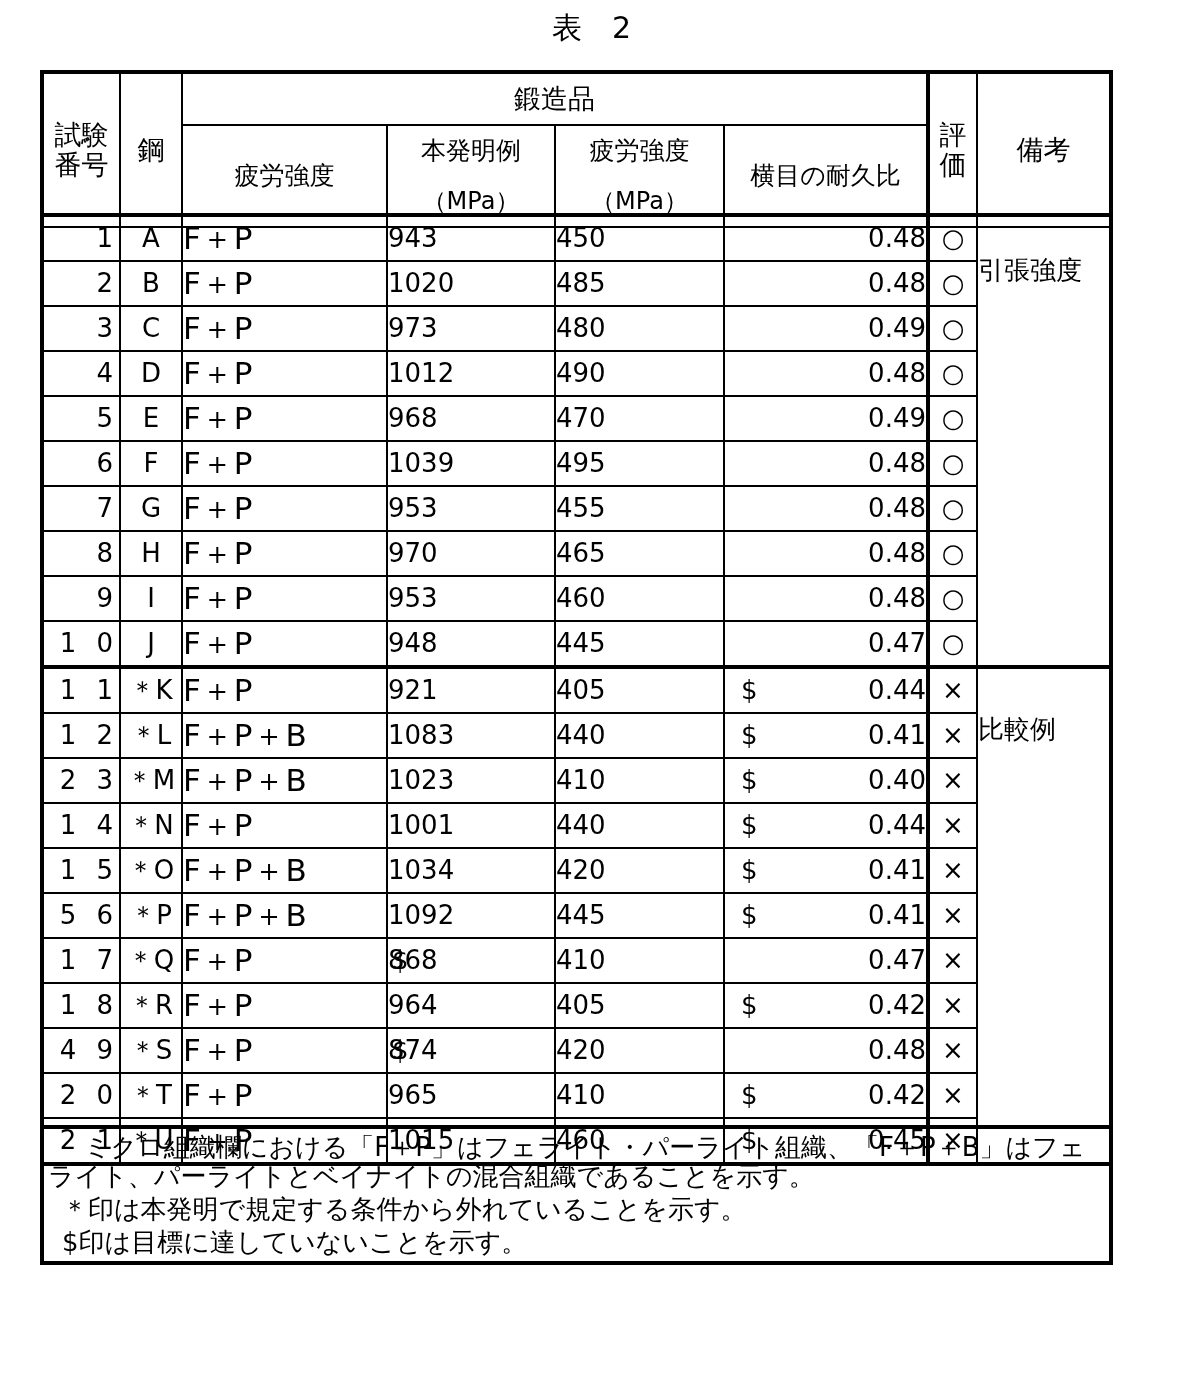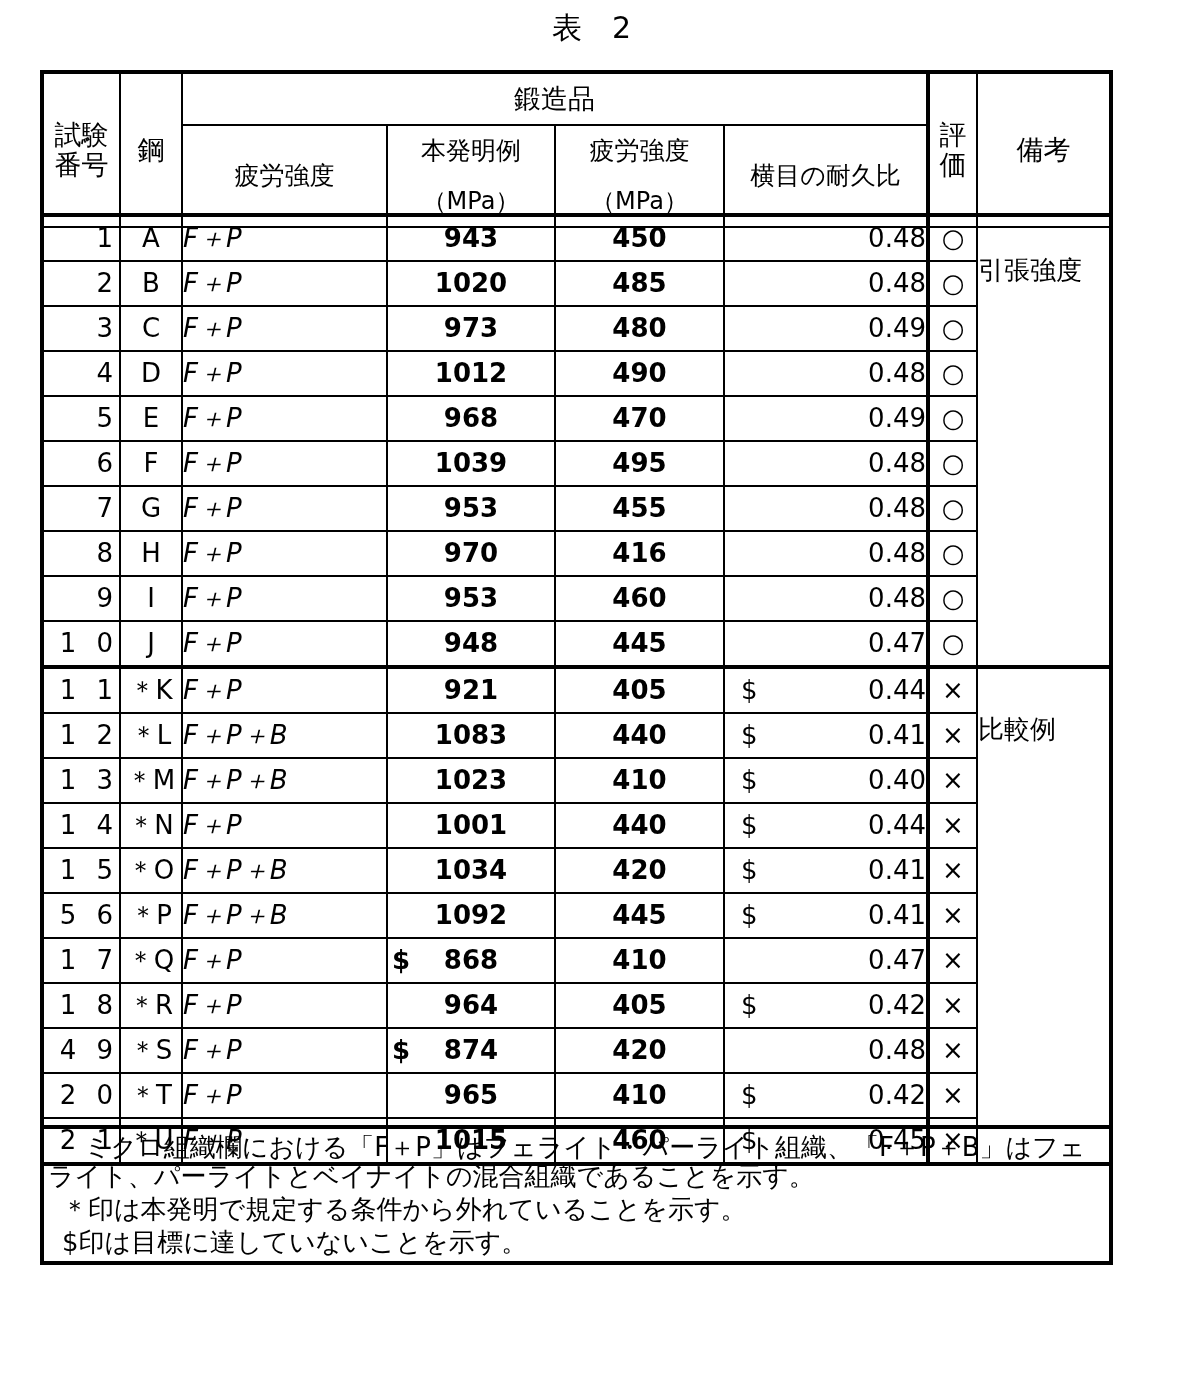--- a/index.html
+++ b/index.html
@@ -79,29 +79,27 @@
     letter-spacing: 6px;
     font-size: 26px;
   }
   .steel {
     text-align: center;
     font-size: 26px;
   }
   .micro {
     text-align: left;
     padding-left: 22px;
-    font-size: 26px;
+    font-size: 31px;
     letter-spacing: 1px;
-    font-style: italic;
   }
   .val {
-    text-align: center;
+    text-align: left;
     padding-right: 38px;
     font-size: 26px;
-    font-weight: bold;
   }
   .val-dr {
     text-align: right;
     padding-right: 42px;
     font-size: 26px;
   }
   .flagwrap {
     display: block;
     position: relative;
   }
@@ -287,21 +285,21 @@
           </td>
           <td class="row-cell eval thick-l">○</td>
         </tr>
         <tr>
           <td class="row-cell num-no outer-l">8</td>
           <td class="row-cell steel">H</td>
           <td class="row-cell micro">F＋P</td>
           <td class="row-cell val">
             <span class="flagwrap"><span class="flag flag-ts"></span>970</span>
           </td>
-          <td class="row-cell val">416</td>
+          <td class="row-cell val">465</td>
           <td class="row-cell val-dr">
             <span class="flagwrap"><span class="flag flag-dr"></span>0.48</span>
           </td>
           <td class="row-cell eval thick-l">○</td>
         </tr>
         <tr>
           <td class="row-cell num-no outer-l">9</td>
           <td class="row-cell steel">I</td>
           <td class="row-cell micro">F＋P</td>
           <td class="row-cell val">
@@ -349,21 +347,21 @@
           <td class="row-cell val">
             <span class="flagwrap"><span class="flag flag-ts"></span>1083</span>
           </td>
           <td class="row-cell val">440</td>
           <td class="row-cell val-dr">
             <span class="flagwrap"><span class="flag flag-dr">$</span>0.41</span>
           </td>
           <td class="row-cell eval thick-l">×</td>
         </tr>
         <tr>
-          <td class="row-cell num-no outer-l">1 3</td>
+          <td class="row-cell num-no outer-l">2 3</td>
           <td class="row-cell steel">＊M</td>
           <td class="row-cell micro">F＋P＋B</td>
           <td class="row-cell val">
             <span class="flagwrap"><span class="flag flag-ts"></span>1023</span>
           </td>
           <td class="row-cell val">410</td>
           <td class="row-cell val-dr">
             <span class="flagwrap"><span class="flag flag-dr">$</span>0.40</span>
           </td>
           <td class="row-cell eval thick-l">×</td>

